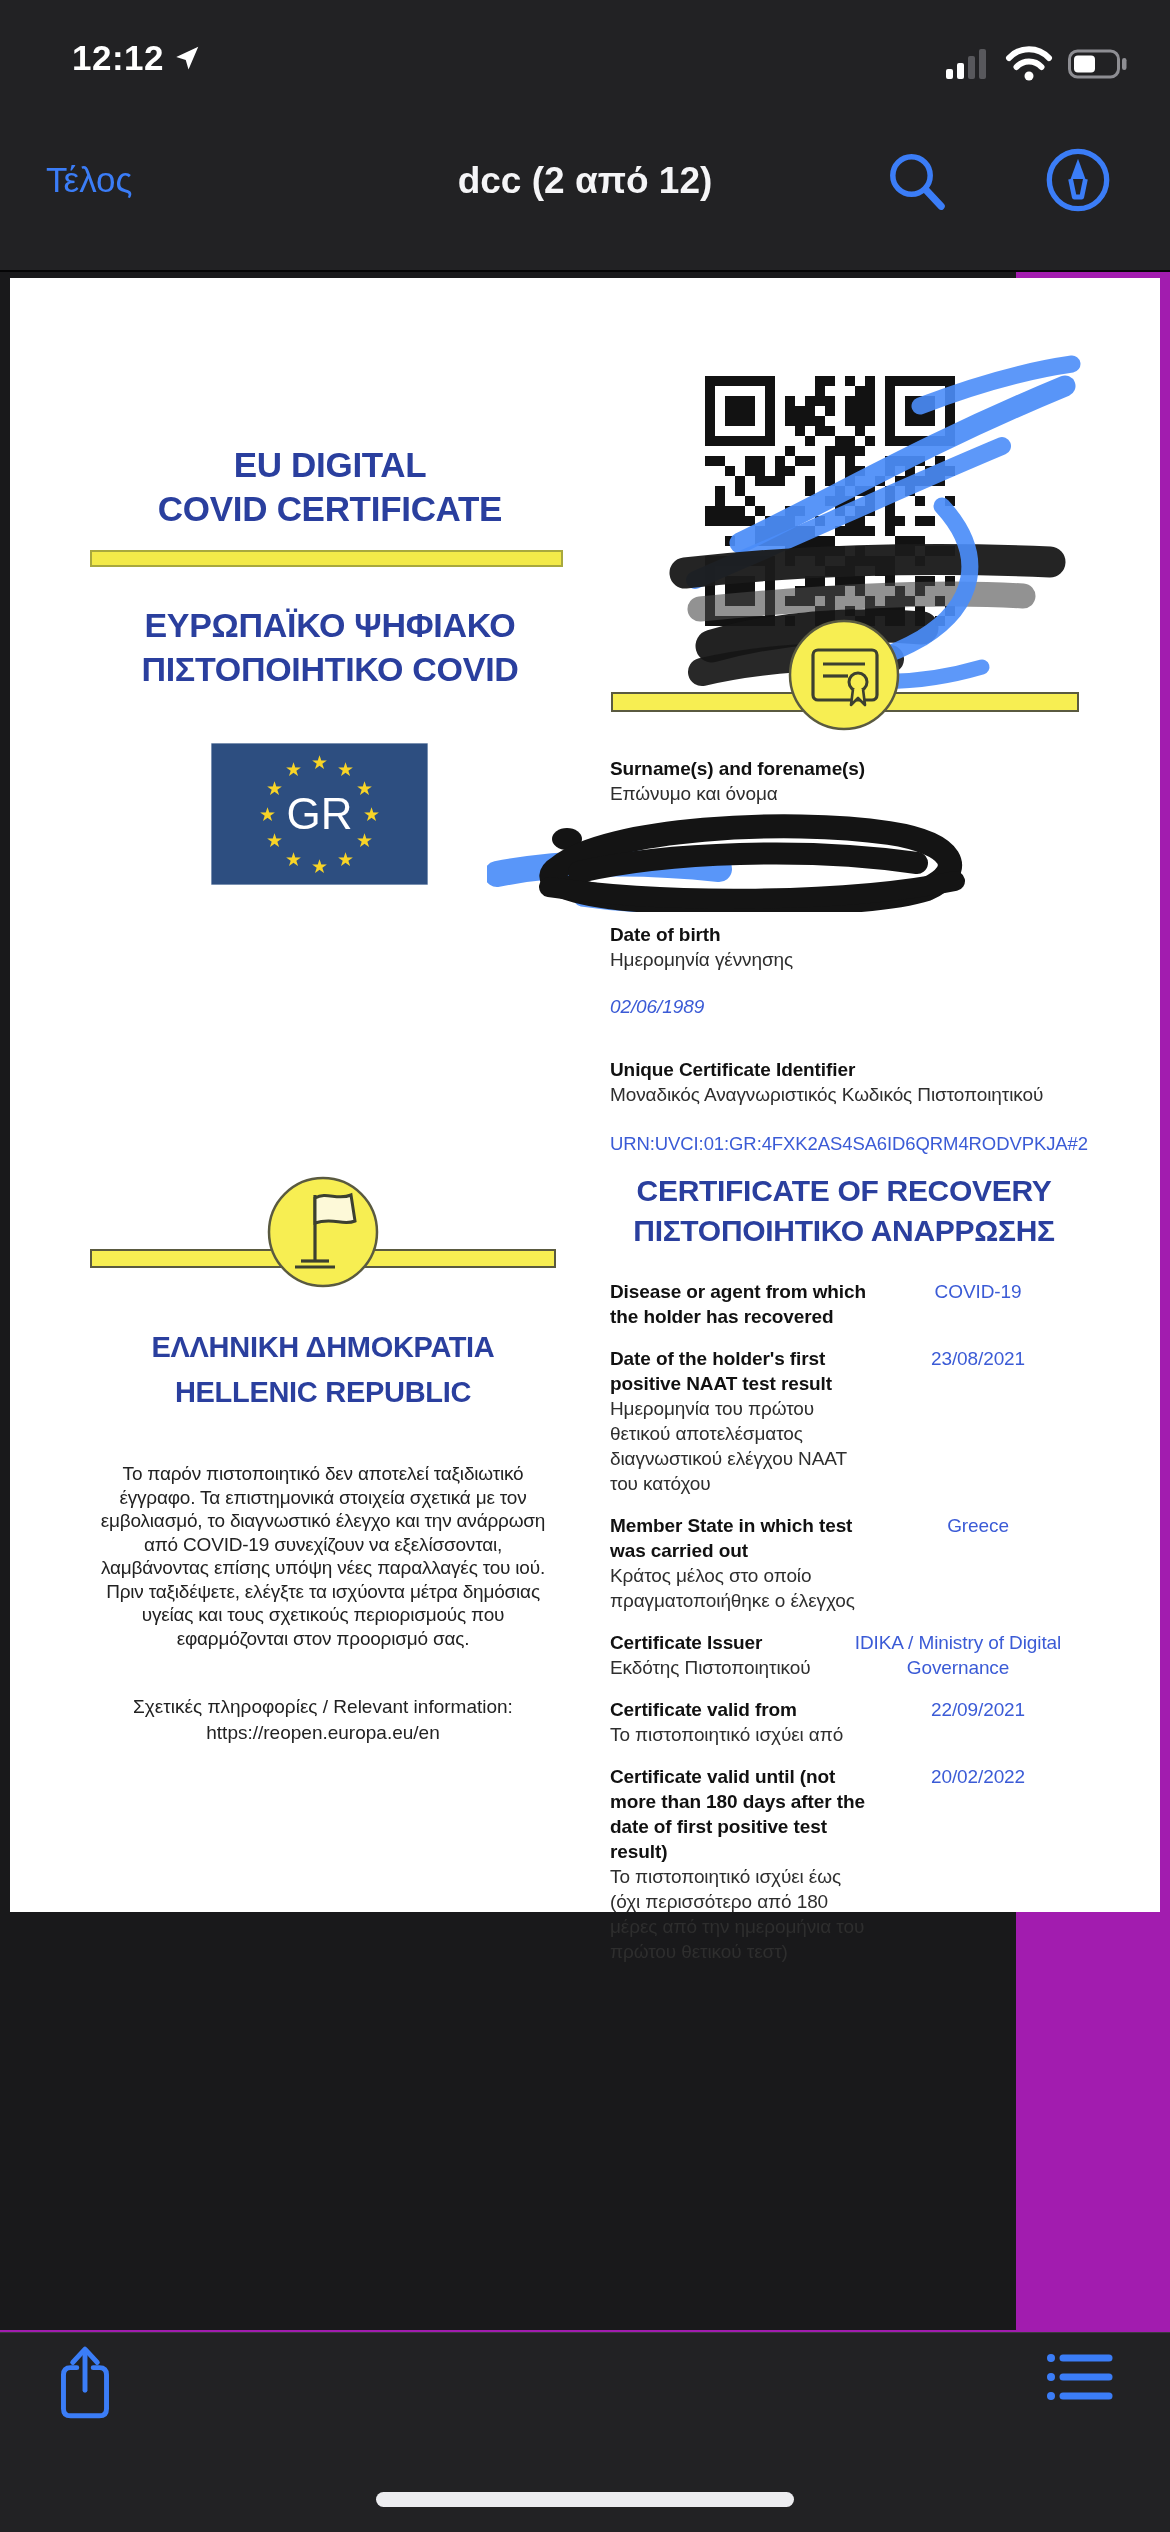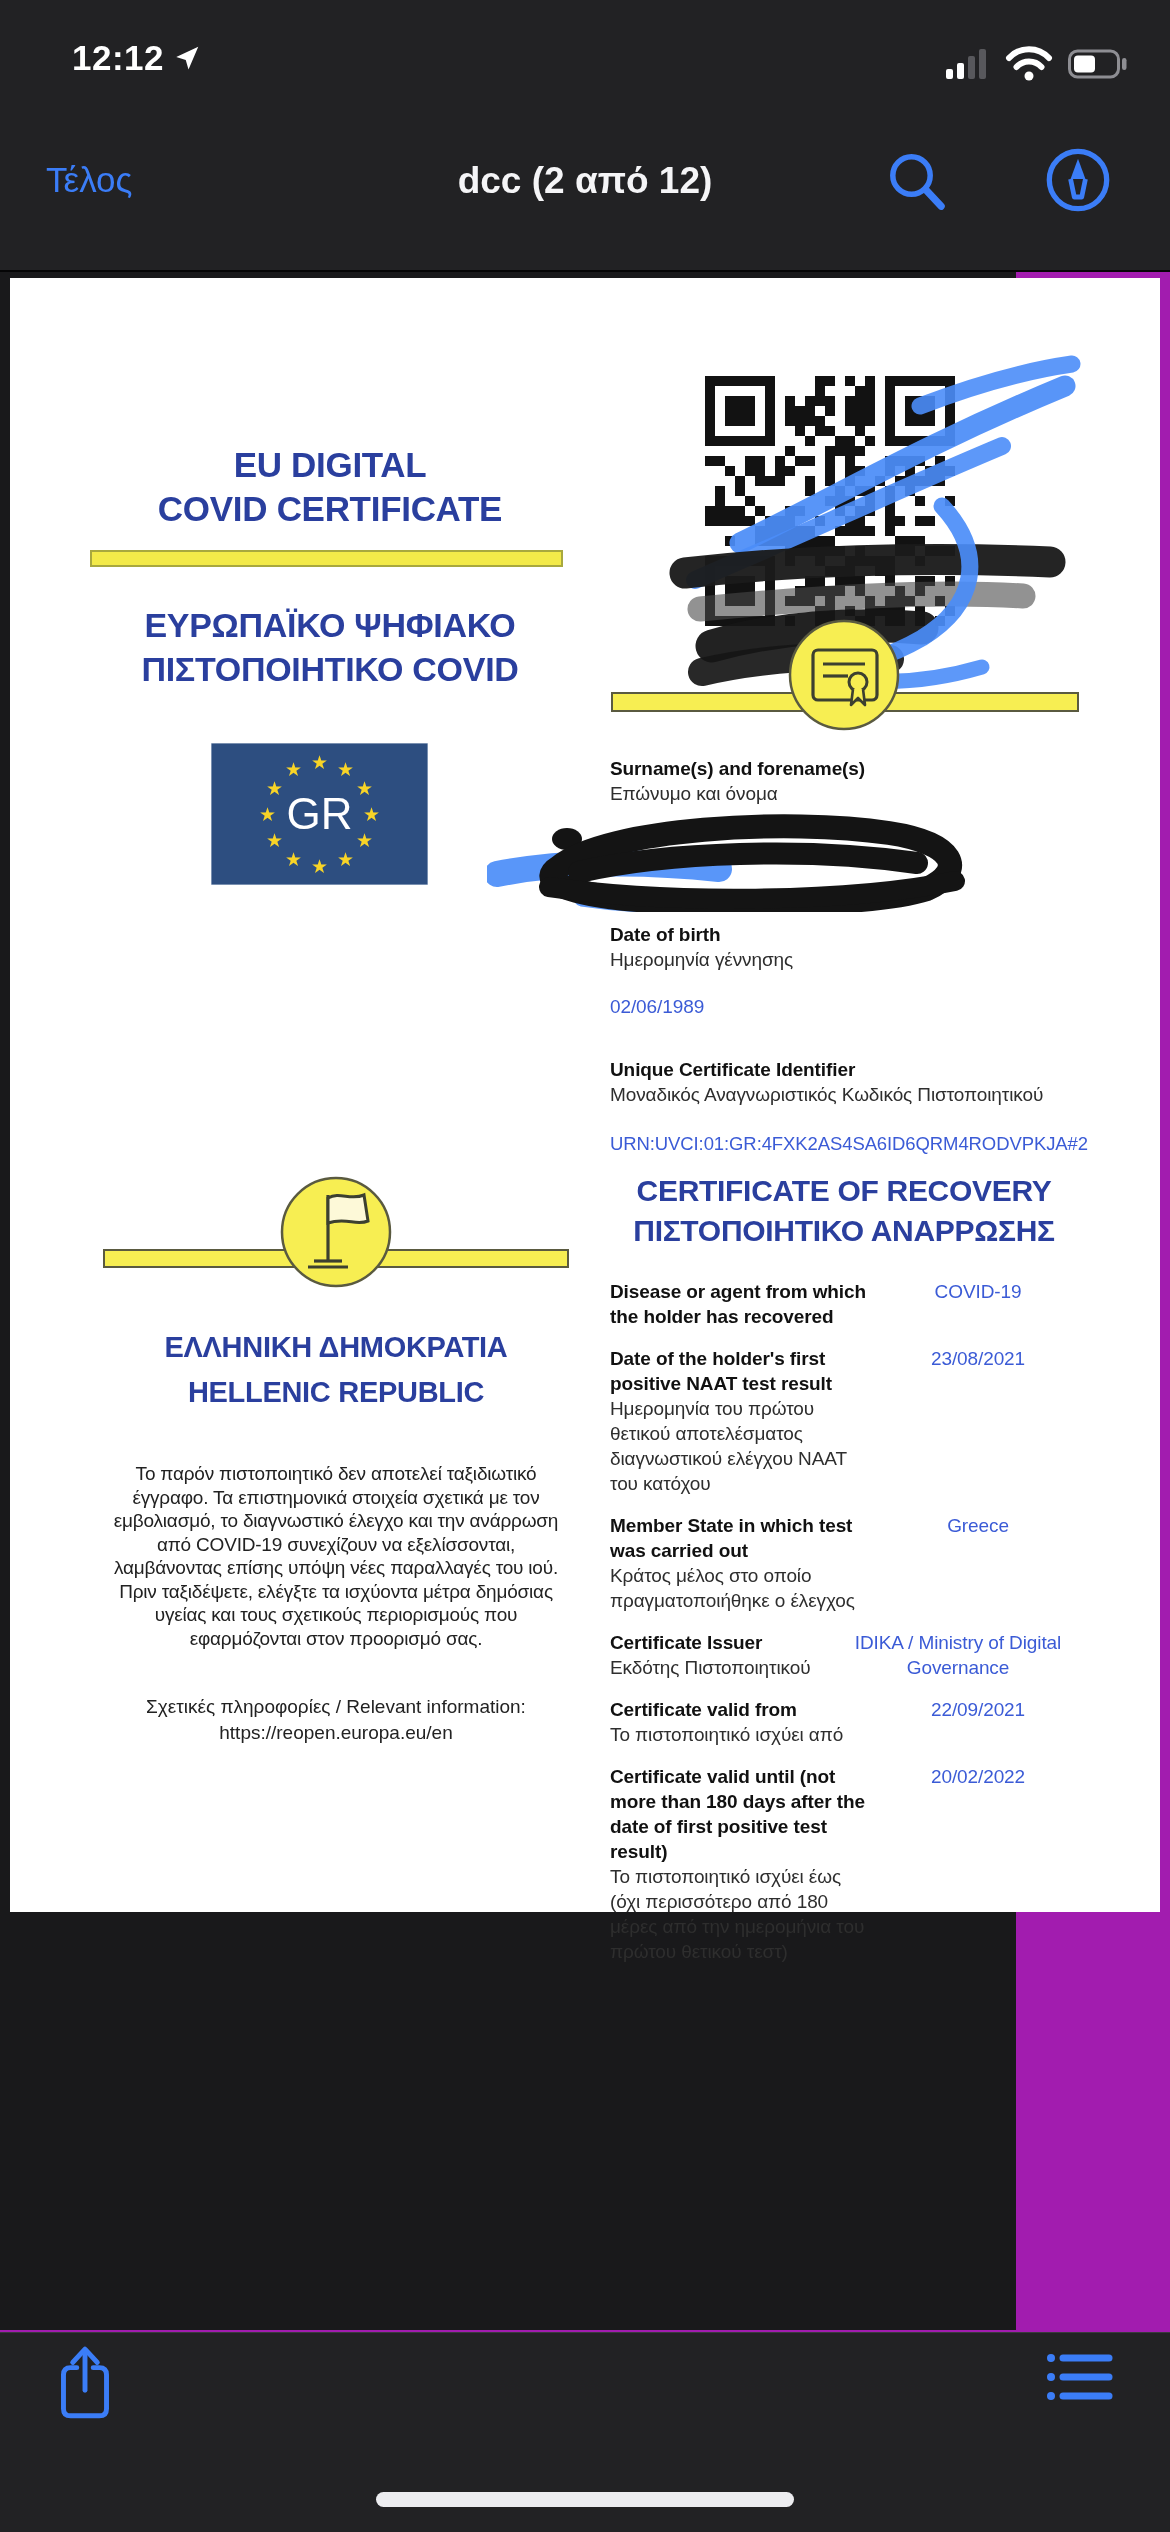--- a/index.html
+++ b/index.html
@@ -28,24 +28,24 @@
   .title-en{left:40px;top:165px;width:560px;font-size:35px;line-height:44px;}
   .divider-bar{left:80px;top:272px;width:473px;height:17px;background:#f3ea49;border:2px solid #a8a83e;box-sizing:border-box;}
   .title-el{left:20px;top:325px;width:600px;font-size:34px;line-height:44px;}
   .qr-zone{left:580px;top:50px;width:510px;height:390px;}
   .badge-svg{pointer-events:none;}
   .flag-box{left:201px;top:465px;width:217px;height:142px;}
   .fields{left:600px;top:478px;width:470px;font-size:19px;line-height:25px;letter-spacing:-.1px;}
   .lbl{font-weight:700;color:#111;}
   .sub{color:#2e2e2e;}
   .val{color:#3b5bd6;}
-  .scribble-name{position:relative;margin-left:-123px;width:500px;height:100px;margin-top:6px;margin-bottom:4px;} .mt22{margin-top:22px;} .mt38{margin-top:38px;} .mt24{margin-top:24px;}
+  .scribble-name{position:relative;margin-left:-123px;width:500px;height:100px;margin-top:6px;margin-bottom:4px;} .mt22{margin-top:22px;font-style:italic;} .mt38{margin-top:38px;} .mt24{margin-top:24px;}
   .urn{font-size:18.5px;white-space:nowrap;}
   
-  .left-col{left:92px;top:895px;width:468px;}
+  .left-col{left:79px;top:895px;width:468px;}
   .right-col{left:600px;top:893px;width:468px;}
   .recovery-title{font-size:30px;line-height:40px;font-weight:700;color:#2a3f9e;text-align:center;letter-spacing:-.3px;}
   .row{display:flex;margin-top:17px;font-size:19px;line-height:25px;letter-spacing:-.1px;}
   .row-left{flex:1 1 auto;padding-right:10px;}
   .row-right{flex:0 0 200px;text-align:center;color:#3b5bd6;}
   .hellenic-badge{position:relative;width:468px;height:120px;}
   .hellenic-title{margin-top:28px;font-size:29px;line-height:45px;font-weight:700;color:#2a3f9e;text-align:center;letter-spacing:-.3px;}
   .disclaimer{margin:47px auto 0;width:450px;font-size:19px;line-height:23.5px;color:#222;text-align:center;letter-spacing:-.2px;}
   .rel-info{margin-top:44px;font-size:19px;line-height:26px;color:#222;text-align:center;}
   

